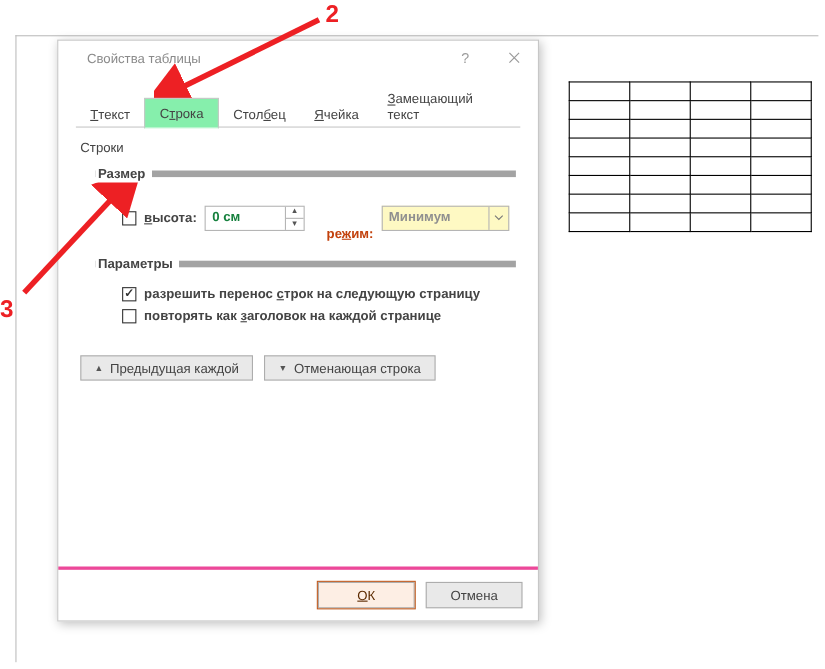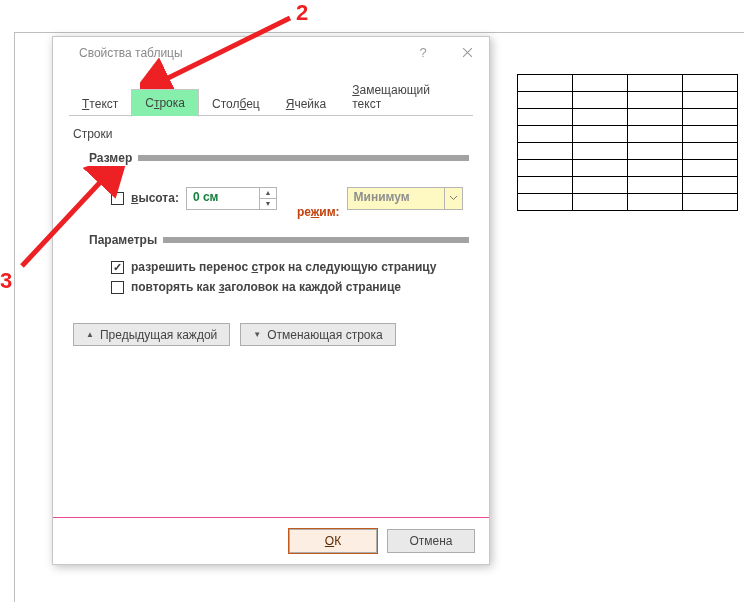--- a/index.html
+++ b/index.html
@@ -215,21 +215,21 @@
     font-size: 12px;
     color: #444;
     box-sizing: border-box;
   }
   .btn .tri { font-size: 8px; color: #555; }
   .dialog-footer {
     position: absolute;
     left: 0;
     right: 0;
     bottom: 0;
-    border-top: 1px solid #ec4899;
+    border-top: 3px solid #ec4899;
     display: flex;
     justify-content: flex-end;
     gap: 10px;
     padding: 11px 14px;
   }
   .dbtn {
     width: 88px;
     height: 24px;
     border: 1px solid #adadad;
     background: #e9e9e9;

